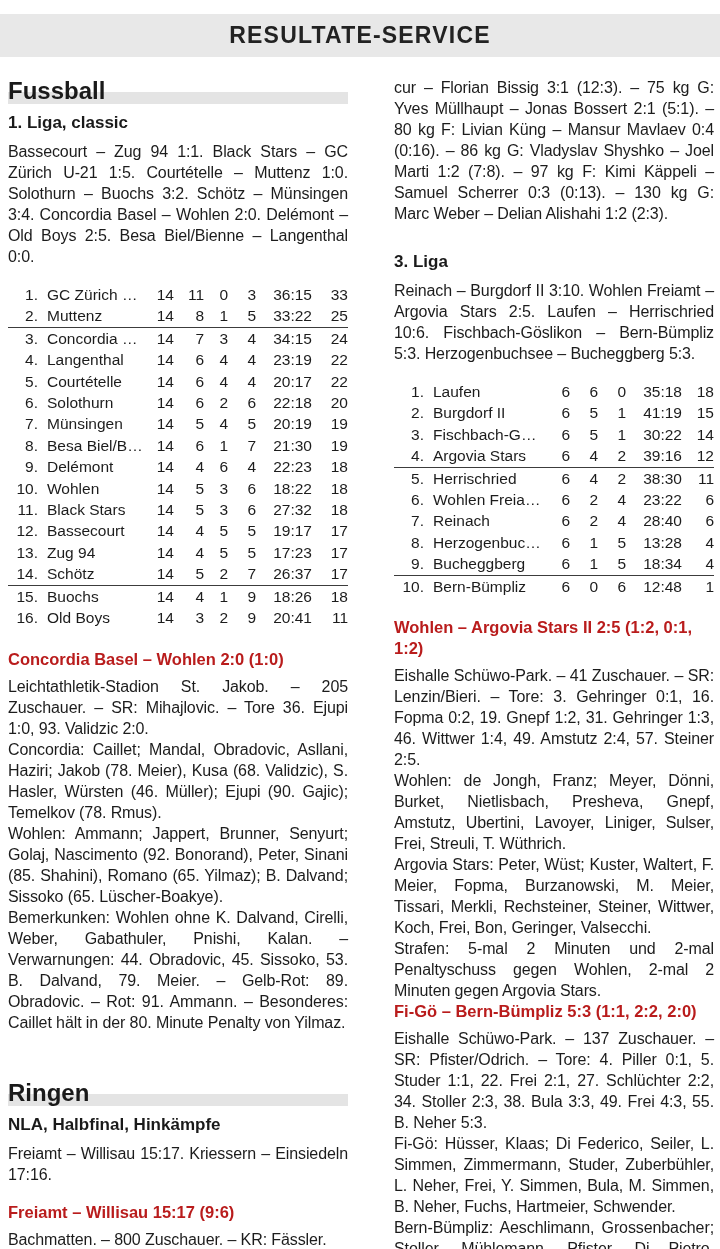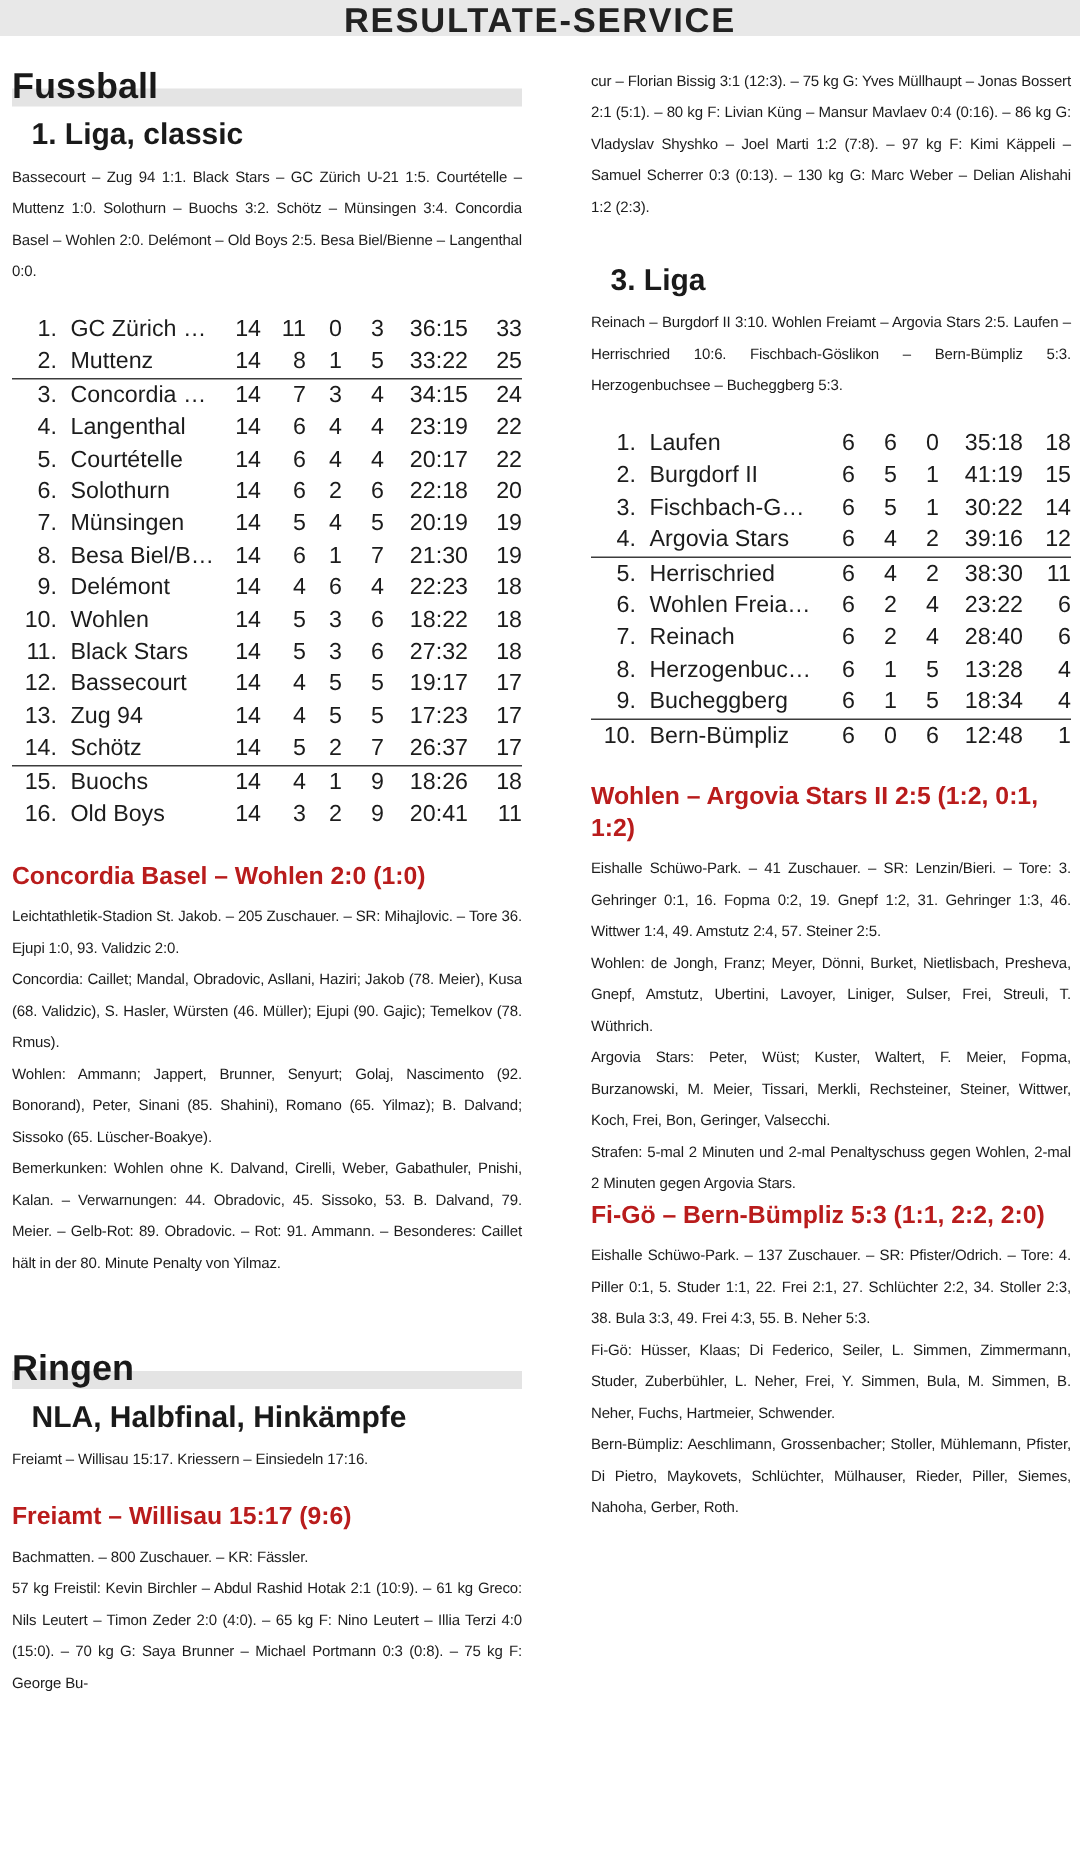--- a/index.html
+++ b/index.html
@@ -10,24 +10,24 @@
     -webkit-font-smoothing:antialiased;
   }
   .page{
     position:relative;
     width:720px;height:1249px;
     overflow:hidden;
     background:#fff;
   }
   
   .banner{
-    margin-top:0;
-    height:24px;
+    margin-top:14px;
+    height:43px;
     background:var(--header-bar,#e8e8e8);
-    display:flex;align-items:flex-start;justify-content:center;
+    display:flex;align-items:center;justify-content:center;
   }
   .banner h1{
     margin:0;
     font-size:23px;font-weight:700;
     letter-spacing:1.2px;
     color:#222;
   }
   
   .cols{
     display:flex;
@@ -42,31 +42,31 @@
     margin:0 0 7px 0;
     font-size:24px;line-height:28px;font-weight:700;color:#1a1a1a;
   }
   h2.section .strip{
     position:absolute;left:0;right:0;bottom:1px;height:12px;
     background:var(--title-strip,#e4e4e4);
     z-index:0;
   }
   h2.section .txt{position:relative;z-index:1;padding-right:10px;background:transparent;}
   h3.league{
-    margin:0 0 7px 13px;
-    font-size:20px;line-height:22px;font-weight:700;color:#1a1a1a;
+    margin:0 0 7px 0;
+    font-size:17px;line-height:22px;font-weight:700;color:#1a1a1a;
   }
   h4.match{
     margin:0 0 6px 0;
     font-size:16.5px;line-height:21px;font-weight:700;color:#b91c1c;
   }
   
   p.para,p.results{
     margin:0;
-    font-size:10px;line-height:21px;
+    font-size:16px;line-height:21px;
     text-align:justify;
     letter-spacing:-0.1px;
   }
   p.results{margin-bottom:17px;}
   .para-group{margin-bottom:0;}
   
   .league-table{margin:2px 0 20px 0;font-size:15.5px;}
   .t-row{
     display:grid;
     line-height:21.4px;

